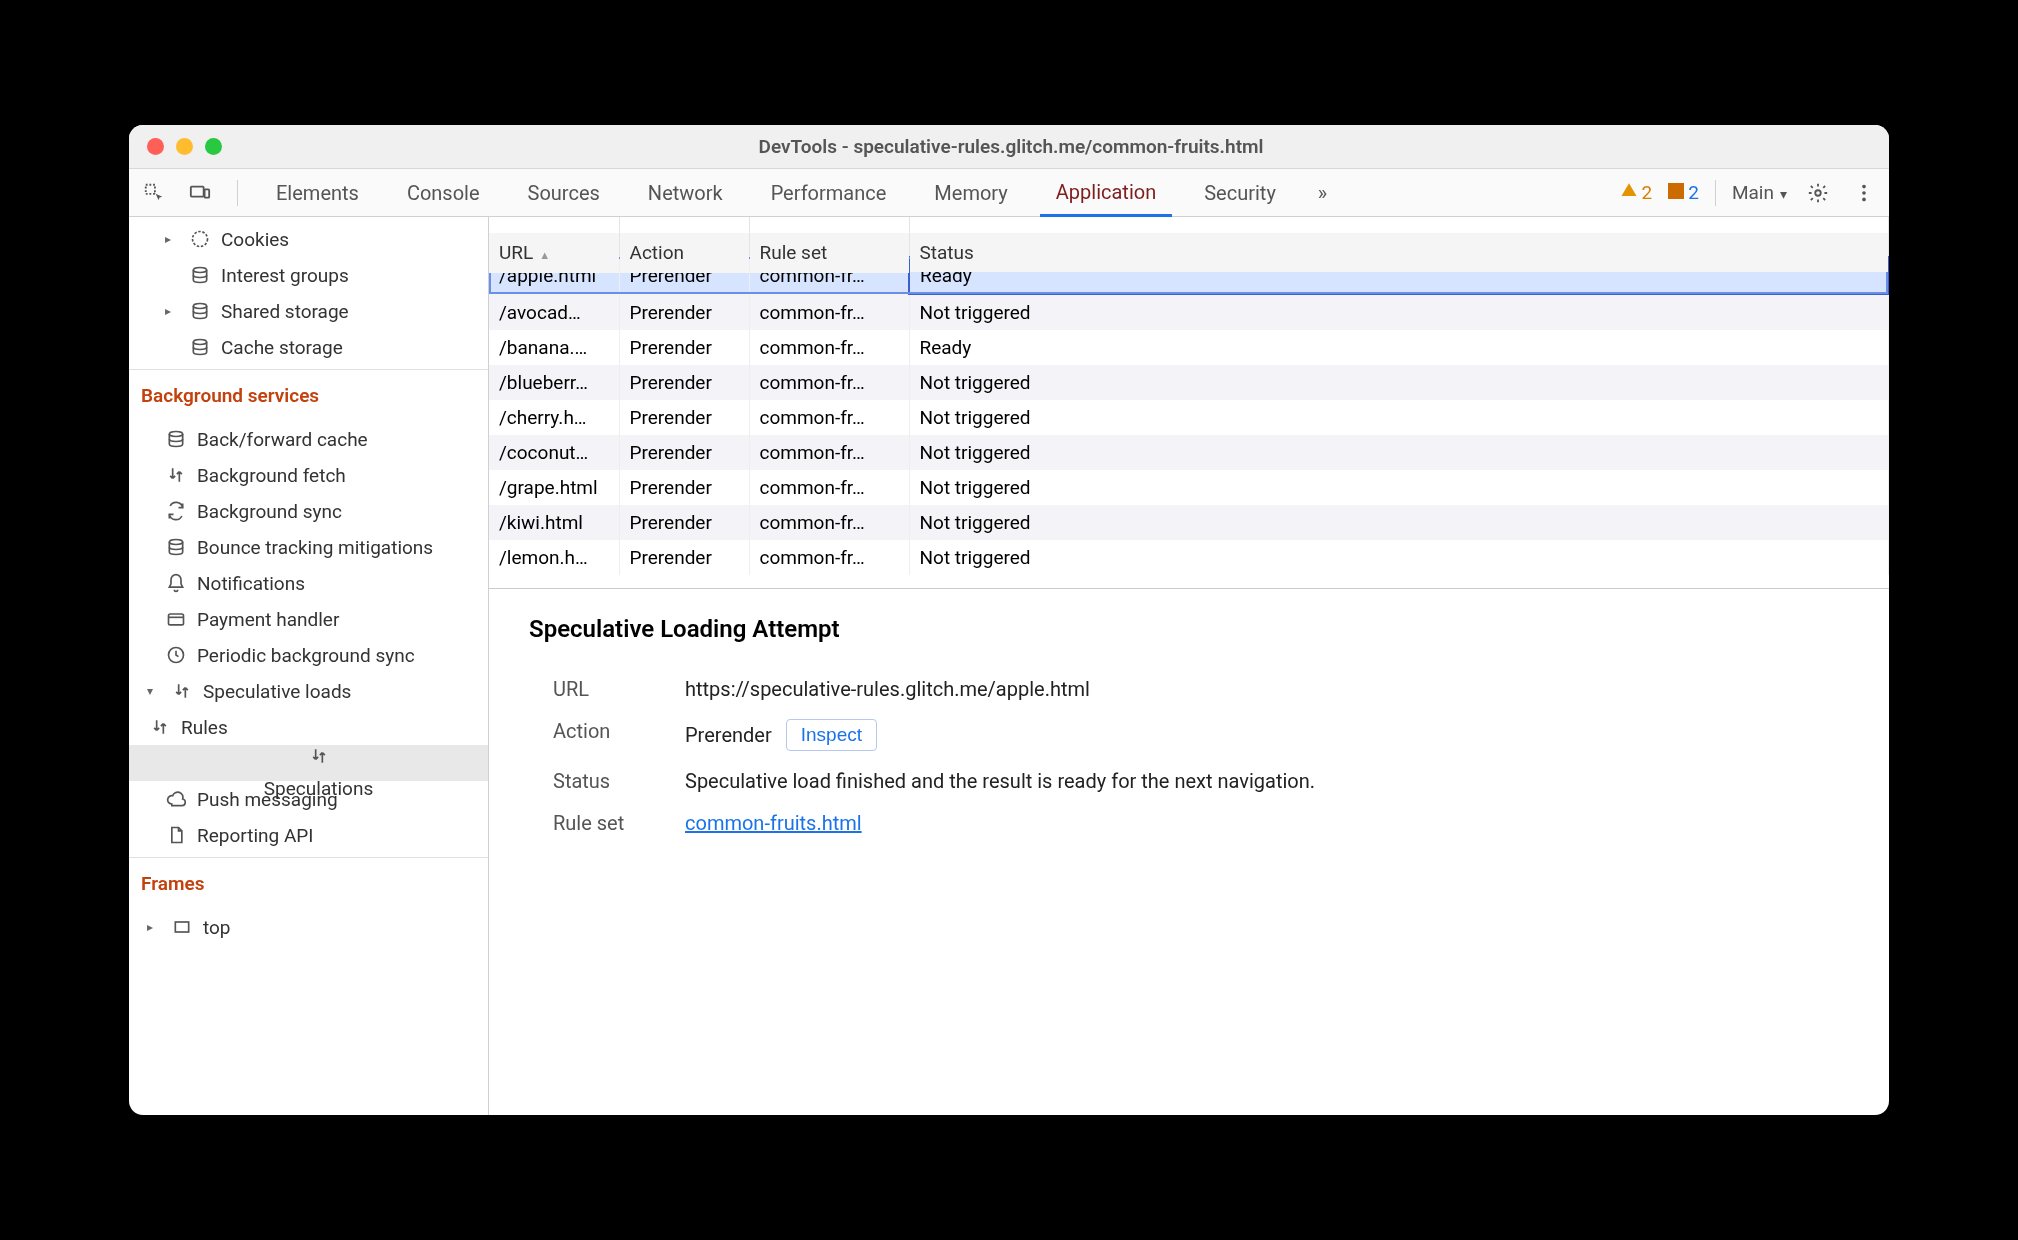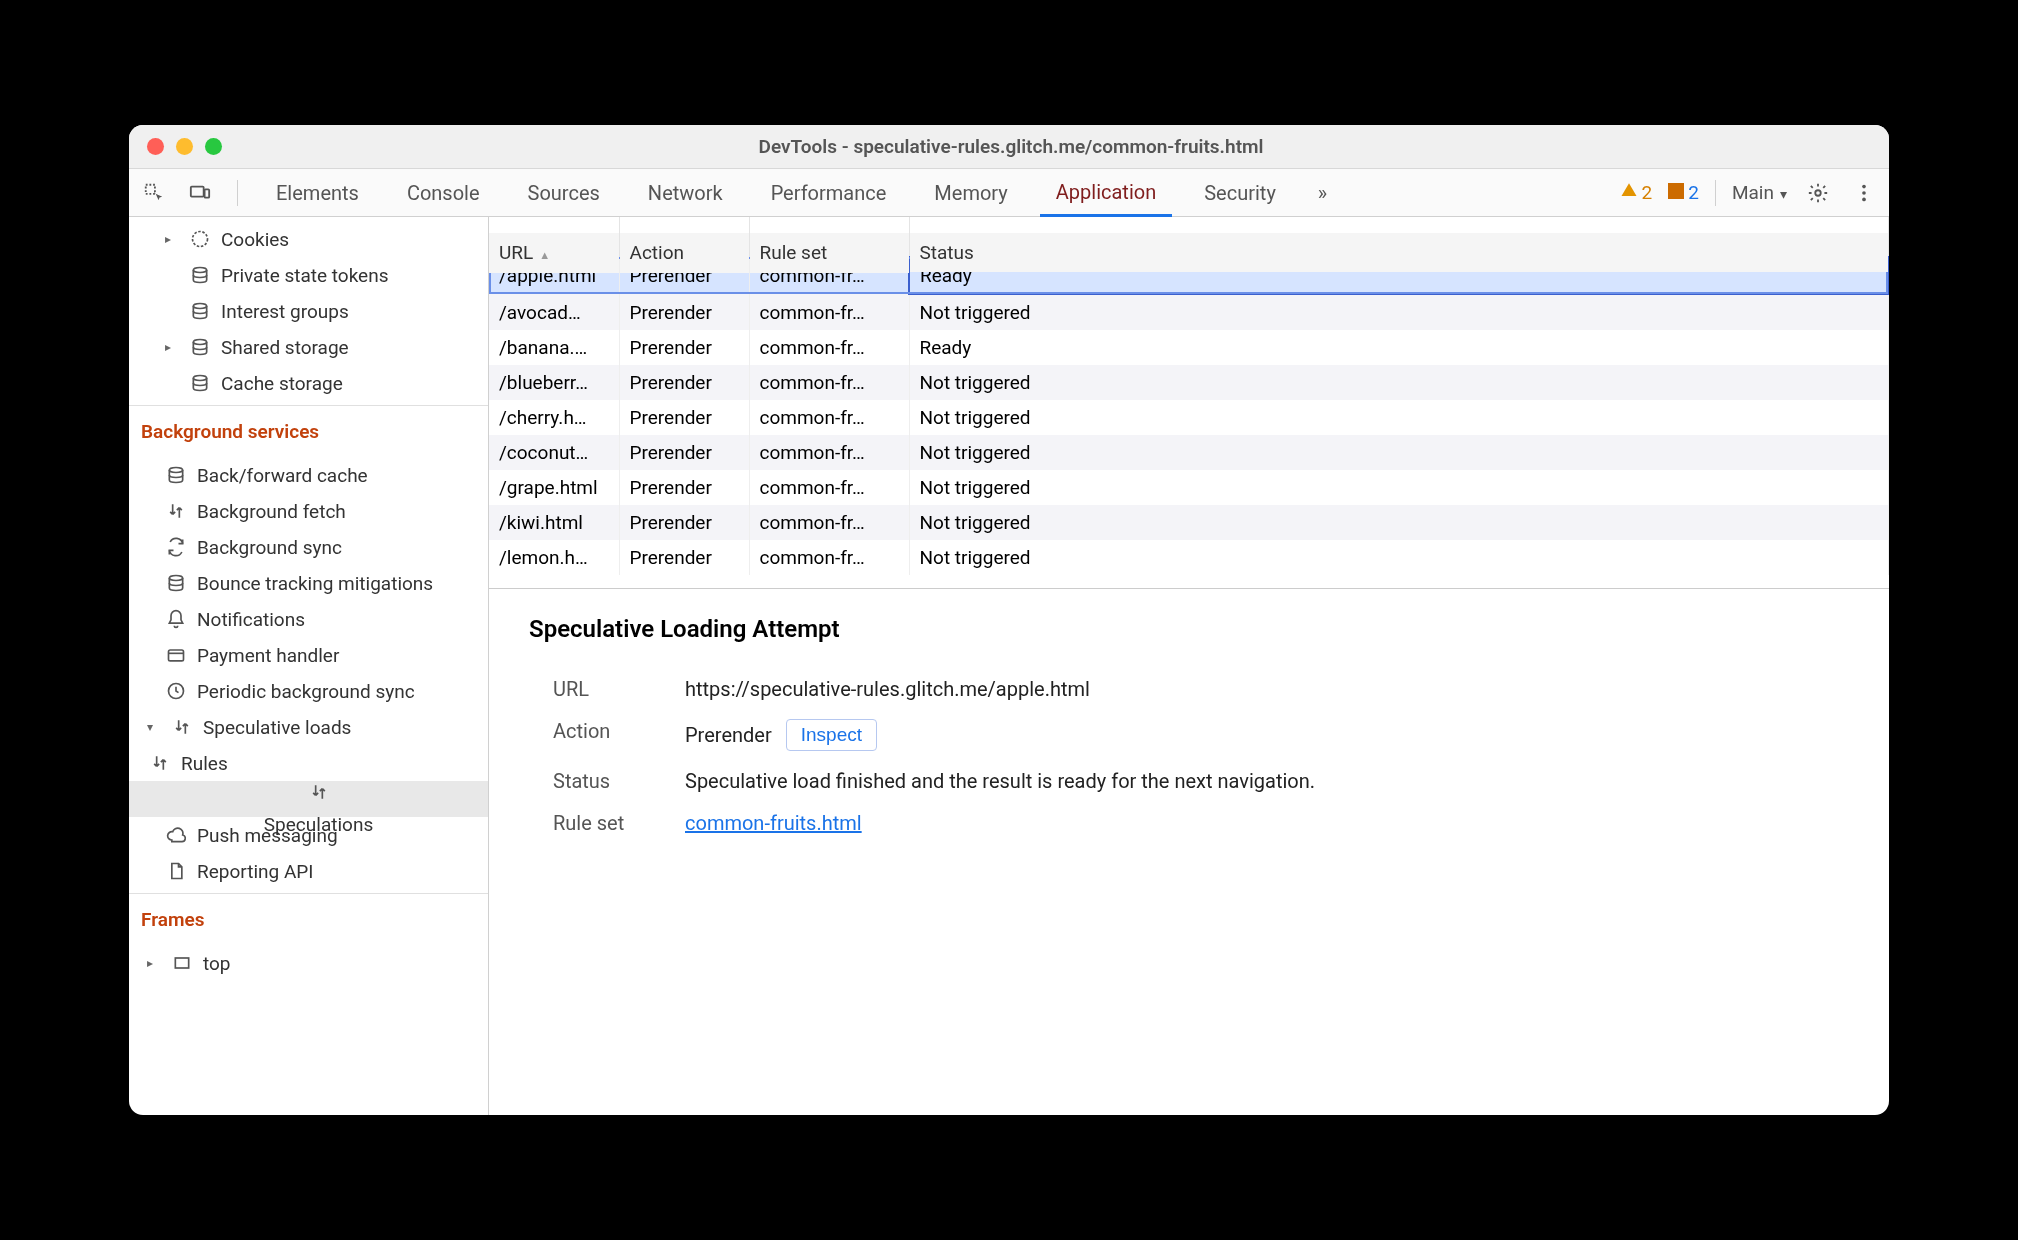--- a/index.html
+++ b/index.html
@@ -188,31 +188,20 @@
         </div>
         <div class="tree-item indent1">
           <span class="expander"></span>
           <span class="ico">
               <svg viewBox="0 0 24 24" width="20" height="20" fill="none" stroke="#555" stroke-width="2">
                 <ellipse cx="12" cy="6" rx="8" ry="3"></ellipse>
                 <path d="M4 6v12c0 1.7 3.6 3 8 3s8-1.3 8-3V6"></path>
                 <path d="M4 12c0 1.7 3.6 3 8 3s8-1.3 8-3"></path>
               </svg>
             </span>
-          <span>Private state tokens</span>
-        </div>
-        <div class="tree-item indent1">
-          <span class="expander"></span>
-          <span class="ico">
-              <svg viewBox="0 0 24 24" width="20" height="20" fill="none" stroke="#555" stroke-width="2">
-                <ellipse cx="12" cy="6" rx="8" ry="3"></ellipse>
-                <path d="M4 6v12c0 1.7 3.6 3 8 3s8-1.3 8-3V6"></path>
-                <path d="M4 12c0 1.7 3.6 3 8 3s8-1.3 8-3"></path>
-              </svg>
-            </span>
           <span>Interest groups</span>
         </div>
         <div class="tree-item indent1">
           <span class="expander">▸</span>
           <span class="ico">
               <svg viewBox="0 0 24 24" width="20" height="20" fill="none" stroke="#555" stroke-width="2">
                 <ellipse cx="12" cy="6" rx="8" ry="3"></ellipse>
                 <path d="M4 6v12c0 1.7 3.6 3 8 3s8-1.3 8-3V6"></path>
                 <path d="M4 12c0 1.7 3.6 3 8 3s8-1.3 8-3"></path>
               </svg>

